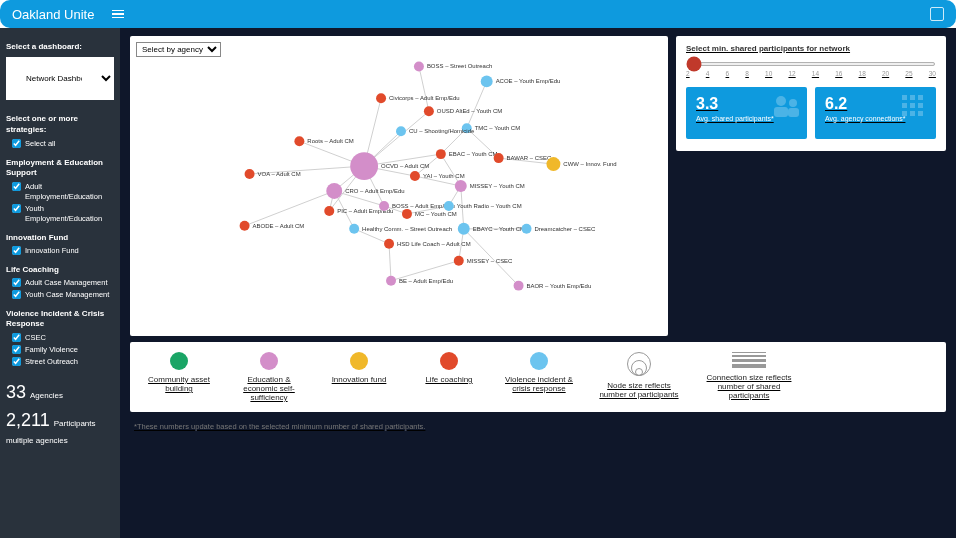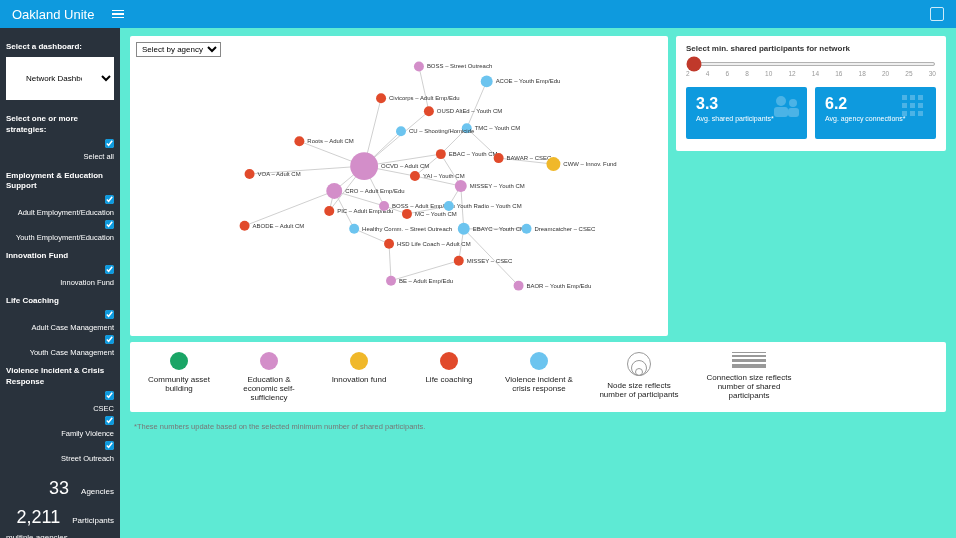--- a/index.html
+++ b/index.html
@@ -1,38 +1,38 @@
 <!DOCTYPE html>
 <html><head>
 <meta charset="utf-8">
 <style>
   *{box-sizing:border-box;margin:0;padding:0;}
   html,body{width:956px;height:538px;font-family:"Segoe UI",Arial,sans-serif;font-size:9px;background:#fff;overflow:hidden;}
   
-  .topbar{height:28px;background:#0e9ade;color:#fff;display:flex;align-items:center;padding:0 12px;font-size:13px;}
+  .topbar{height:28px;background:#0e9ade;color:#fff;display:flex;align-items:center;padding:0 12px;font-size:13px;border-radius:10px;}
   .topbar .brand{font-weight:400;}
   .topbar .menu-btn{margin-left:18px;cursor:pointer;display:flex;flex-direction:column;gap:2px;}
   .topbar .menu-btn span{width:12px;height:1.5px;background:#fff;}
   .topbar .spacer{flex:1;}
   .topbar .right-icon{width:14px;height:14px;border:1px solid rgba(255,255,255,.8);border-radius:2px;}
   
   .body{display:flex;height:calc(538px - 28px);}
   .sidebar{width:120px;background:#29323c;color:#fff;padding:8px 6px;font-size:8px;line-height:1.35;overflow:hidden;}
   .sidebar .lbl{font-weight:700;margin:6px 0 4px;font-size:8px;}
   .sidebar select{width:100%;font-size:8px;padding:16px;background:#fff;color:#000;border:none;}
   .sidebar .group-title{font-weight:700;margin:8px 0 3px;font-size:8px;}
-  .sidebar label.ck{display:flex;align-items:flex-end;gap:4px;margin:2px 0 2px 6px;font-size:7.5px;flex-direction:column;}
+  .sidebar label.ck{display:flex;align-items:flex-start;gap:4px;margin:2px 0 2px 6px;font-size:7.5px;}
   .sidebar input[type=checkbox]{width:9px;height:9px;accent-color:#0e9ade;}
   .stats{margin-top:12px;}
-  .stat-row{display:flex;align-items:baseline;gap:12px;margin:4px 0;justify-content:flex-end;}
+  .stat-row{display:flex;align-items:baseline;gap:4px;margin:4px 0;}
   .stat-num{font-size:18px;font-weight:400;}
   .stat-lbl{font-size:8px;}
   .stat-multi{font-size:8px;margin-top:2px;}
 
-  .main{flex:1;background:#5eead4;padding:8px 10px 6px;display:flex;flex-direction:column;gap:6px;overflow:hidden;}
+  .main{flex:1;background:#0f172a;padding:8px 10px 6px;display:flex;flex-direction:column;gap:6px;overflow:hidden;text-decoration:underline;}
   .row-top{display:flex;gap:8px;align-items:flex-start;}
   .network-area{flex:1;background:#fff;border-radius:2px;position:relative;height:300px;}
   .network-area select{position:absolute;top:6px;left:6px;font-size:8px;padding:1px;border:1px solid #888;background:#fff;}
   .metrics-box{width:270px;background:#fff;border-radius:2px;padding:8px 10px 12px;font-size:8px;color:#333;}
   .metrics-box .mtitle{font-weight:700;margin-bottom:6px;}
   .slider-wrap{position:relative;margin-bottom:10px;}
   .slider-wrap input[type=range]{width:100%;accent-color:#c0392b;height:4px;}
   .ticks{display:flex;justify-content:space-between;font-size:6.5px;color:#999;margin-top:2px;}
   .cards{display:flex;gap:8px;}
   .card{flex:1;background:#0e9ade;color:#fff;border-radius:2px;padding:8px 10px 10px;position:relative;min-height:52px;}

